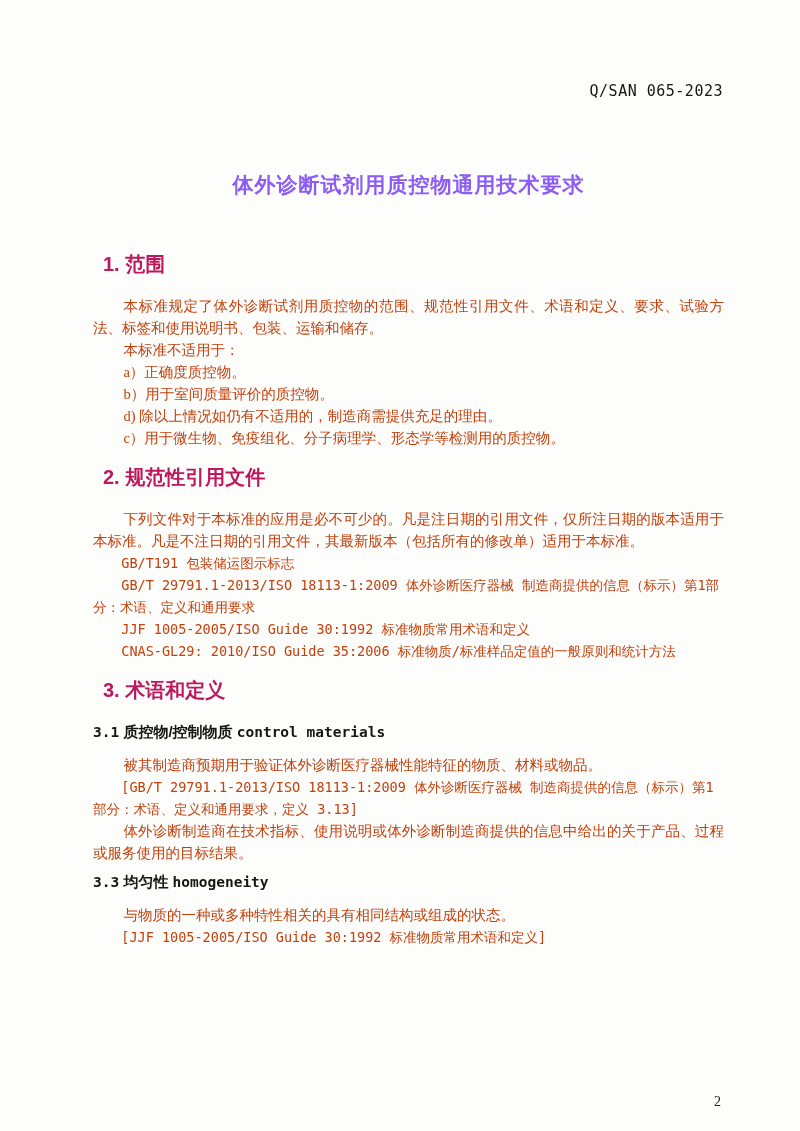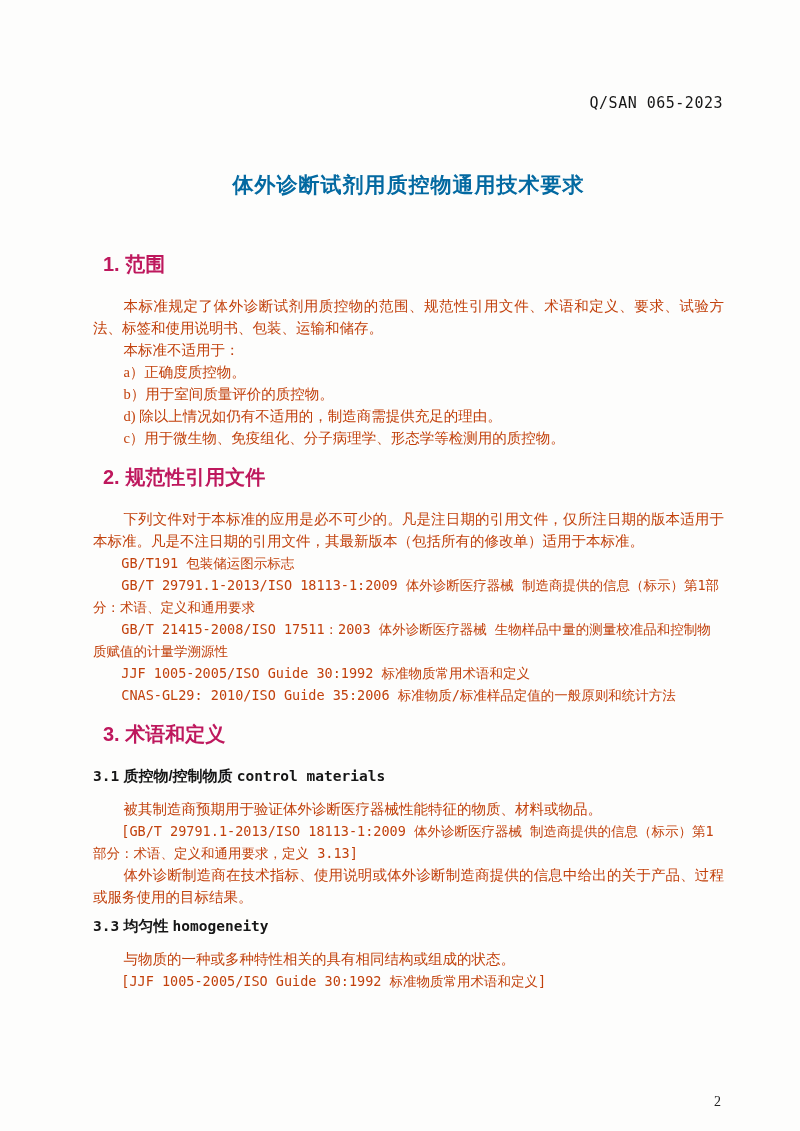--- a/index.html
+++ b/index.html
@@ -12,39 +12,39 @@
     width: 800px;
     height: 1131px;
     margin: 0 auto;
     background: #fdfdfc;
     color: #1e1e1e;
     overflow: hidden;
     font-family: "Liberation Serif", "DejaVu Serif", serif;
   }
   .header-code {
     position: absolute;
-    top: 94px;
+    top: 82px;
     right: 77px;
     font-family: "DejaVu Sans Mono", "Liberation Mono", monospace;
     font-size: 15px;
     letter-spacing: 0.5px;
     color: #161616;
   }
   .content {
     padding: 0 76px 0 93px; 
   }
   h1.title {
     margin: 169px 0 0 0;
     font-family: "Liberation Sans", "DejaVu Sans", sans-serif;
     font-weight: bold;
     font-size: 21px;
     line-height: 32px;
     text-align: center;
     letter-spacing: 1px;
-    color: #0369a1;
+    color: #8b5cf6;
   }
   h2.sec {
     font-family: "Liberation Sans", "DejaVu Sans", sans-serif;
     font-weight: bold;
     font-size: 20px;
     line-height: 22px;
     margin: 17px 0 20px 10px;
     color: #be185d;
   }
   h2.sec.first {
@@ -102,21 +102,20 @@
     <p class="body">本标准不适用于：</p>
     <p class="body">a）正确度质控物。</p>
     <p class="body">b）用于室间质量评价的质控物。</p>
     <p class="body">d) 除以上情况如仍有不适用的，制造商需提供充足的理由。</p>
     <p class="body">c）用于微生物、免疫组化、分子病理学、形态学等检测用的质控物。</p>
 
     <h2 class="sec">2. 规范性引用文件</h2>
     <p class="body">下列文件对于本标准的应用是必不可少的。凡是注日期的引用文件，仅所注日期的版本适用于本标准。凡是不注日期的引用文件，其最新版本（包括所有的修改单）适用于本标准。</p>
     <p class="body ref">GB/T191 包装储运图示标志</p>
     <p class="body ref">GB/T 29791.1-2013/ISO 18113-1:2009 体外诊断医疗器械 制造商提供的信息（标示）第1部分：术语、定义和通用要求</p>
-    <p class="body ref">GB/T 21415-2008/ISO 17511：2003 体外诊断医疗器械 生物样品中量的测量校准品和控制物质赋值的计量学溯源性</p>
     <p class="body ref">JJF 1005-2005/ISO Guide 30:1992 标准物质常用术语和定义</p>
     <p class="body ref">CNAS-GL29: 2010/ISO Guide 35:2006 标准物质/标准样品定值的一般原则和统计方法</p>
 
     <h2 class="sec">3. 术语和定义</h2>
 
     <h3 class="term">
       <span class="num">3.1</span>
       <span>质控物/控制物质</span>
       <span class="en">control materials</span>
     </h3>

